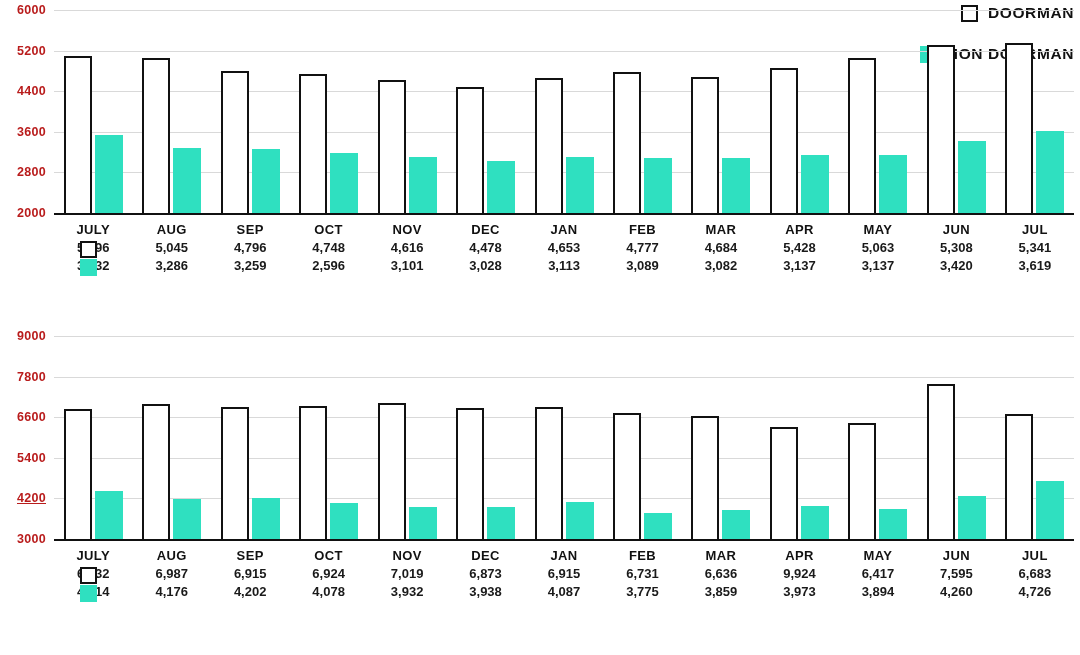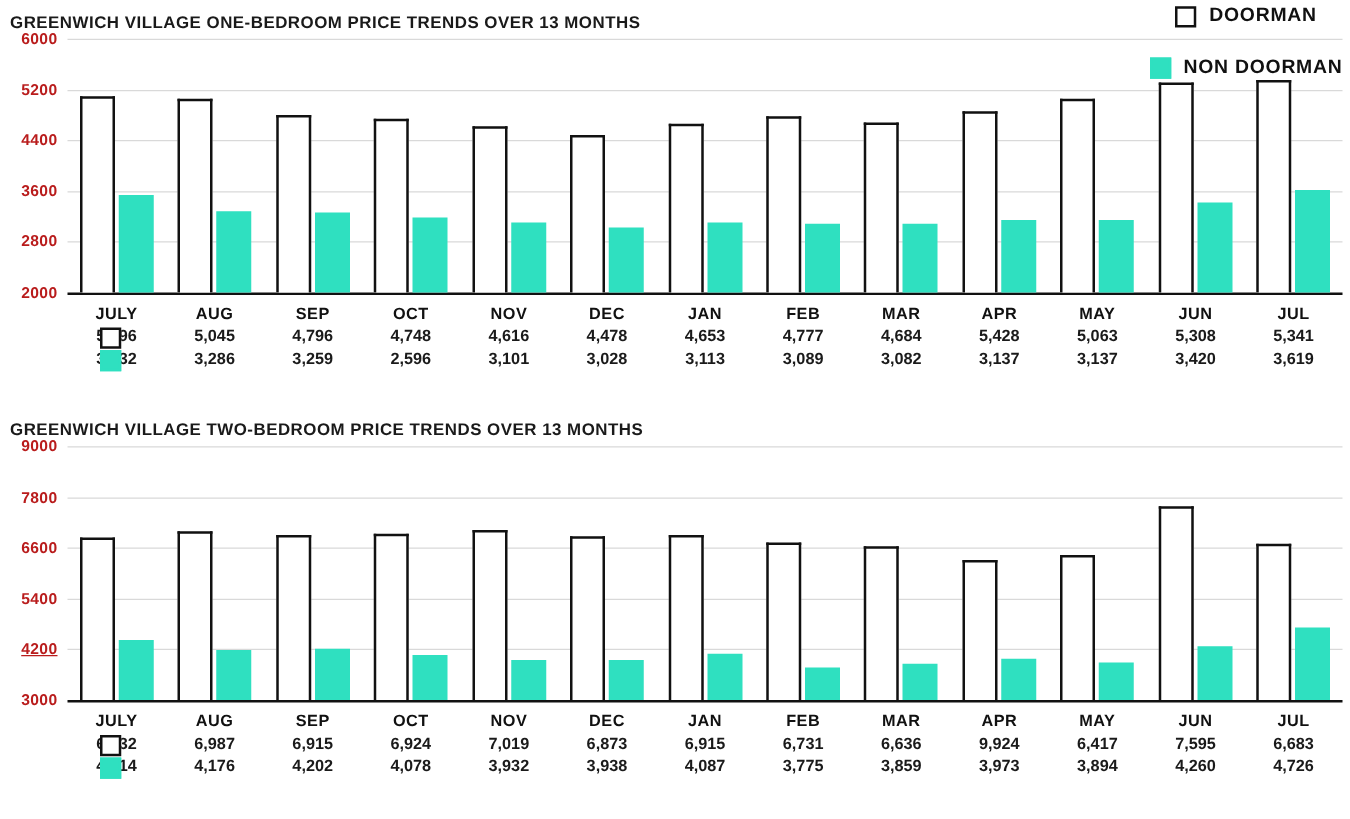--- a/index.html
+++ b/index.html
@@ -13,21 +13,21 @@
   }
   .page { position: relative; width: 1080px; height: 655px; }
 
   
   .legend {
     position: absolute;
     top: 4px; right: 6px;
     display: flex;
     flex-direction: column;
     gap: 23px;
-    align-items: center;
+    align-items: flex-end;
   }
   .legend-row { display: flex; align-items: center; gap: 10px; }
   .legend-swatch {
     width: 17px; height: 17px;
     border: 2px solid #111;
     background: #ffffff;
   }
   .legend-swatch.filled { background: #2fe0c0; border-color: #2fe0c0; }
   .legend-label {
     font-size: 15.5px;
@@ -124,21 +124,20 @@
       <span class="legend-swatch"></span>
       <span class="legend-label">DOORMAN</span>
     </div>
     <div class="legend-row">
       <span class="legend-swatch filled"></span>
       <span class="legend-label">NON DOORMAN</span>
     </div>
   </div>
 
   <div class="chart-block" id="block-0" style="top:10px;">
-    <div class="chart-title">GREENWICH VILLAGE ONE-BEDROOM PRICE TRENDS OVER 13 MONTHS</div>
     <div class="plot-wrap">
       <div class="ylabels" id="ylabels-0">
           <div class="ylabel" style="top: 203px;">2000</div>
           <div class="ylabel" style="top: 162.4px;">2800</div>
           <div class="ylabel" style="top: 121.8px;">3600</div>
           <div class="ylabel" style="top: 81.2px;">4400</div>
           <div class="ylabel" style="top: 40.6px;">5200</div>
           <div class="ylabel" style="top: 0px;">6000</div>
         </div>
       <div class="plot" id="plot-0" style="height:205px;">
@@ -254,21 +253,20 @@
             <div class="cell">3,137</div>
             <div class="cell">3,137</div>
             <div class="cell">3,420</div>
             <div class="cell">3,619</div>
           </div>
       </div>
     </div>
   </div>
 
   <div class="chart-block" id="block-1" style="top:336px;">
-    <div class="chart-title">GREENWICH VILLAGE TWO-BEDROOM PRICE TRENDS OVER 13 MONTHS</div>
     <div class="plot-wrap">
       <div class="ylabels" id="ylabels-1">
           <div class="ylabel" style="top: 203px;">3000</div>
           <div class="ylabel" style="top: 162.4px; text-decoration: underline;">4200</div>
           <div class="ylabel" style="top: 121.8px;">5400</div>
           <div class="ylabel" style="top: 81.2px;">6600</div>
           <div class="ylabel" style="top: 40.6px;">7800</div>
           <div class="ylabel" style="top: 0px;">9000</div>
         </div>
       <div class="plot" id="plot-1" style="height:205px;">

